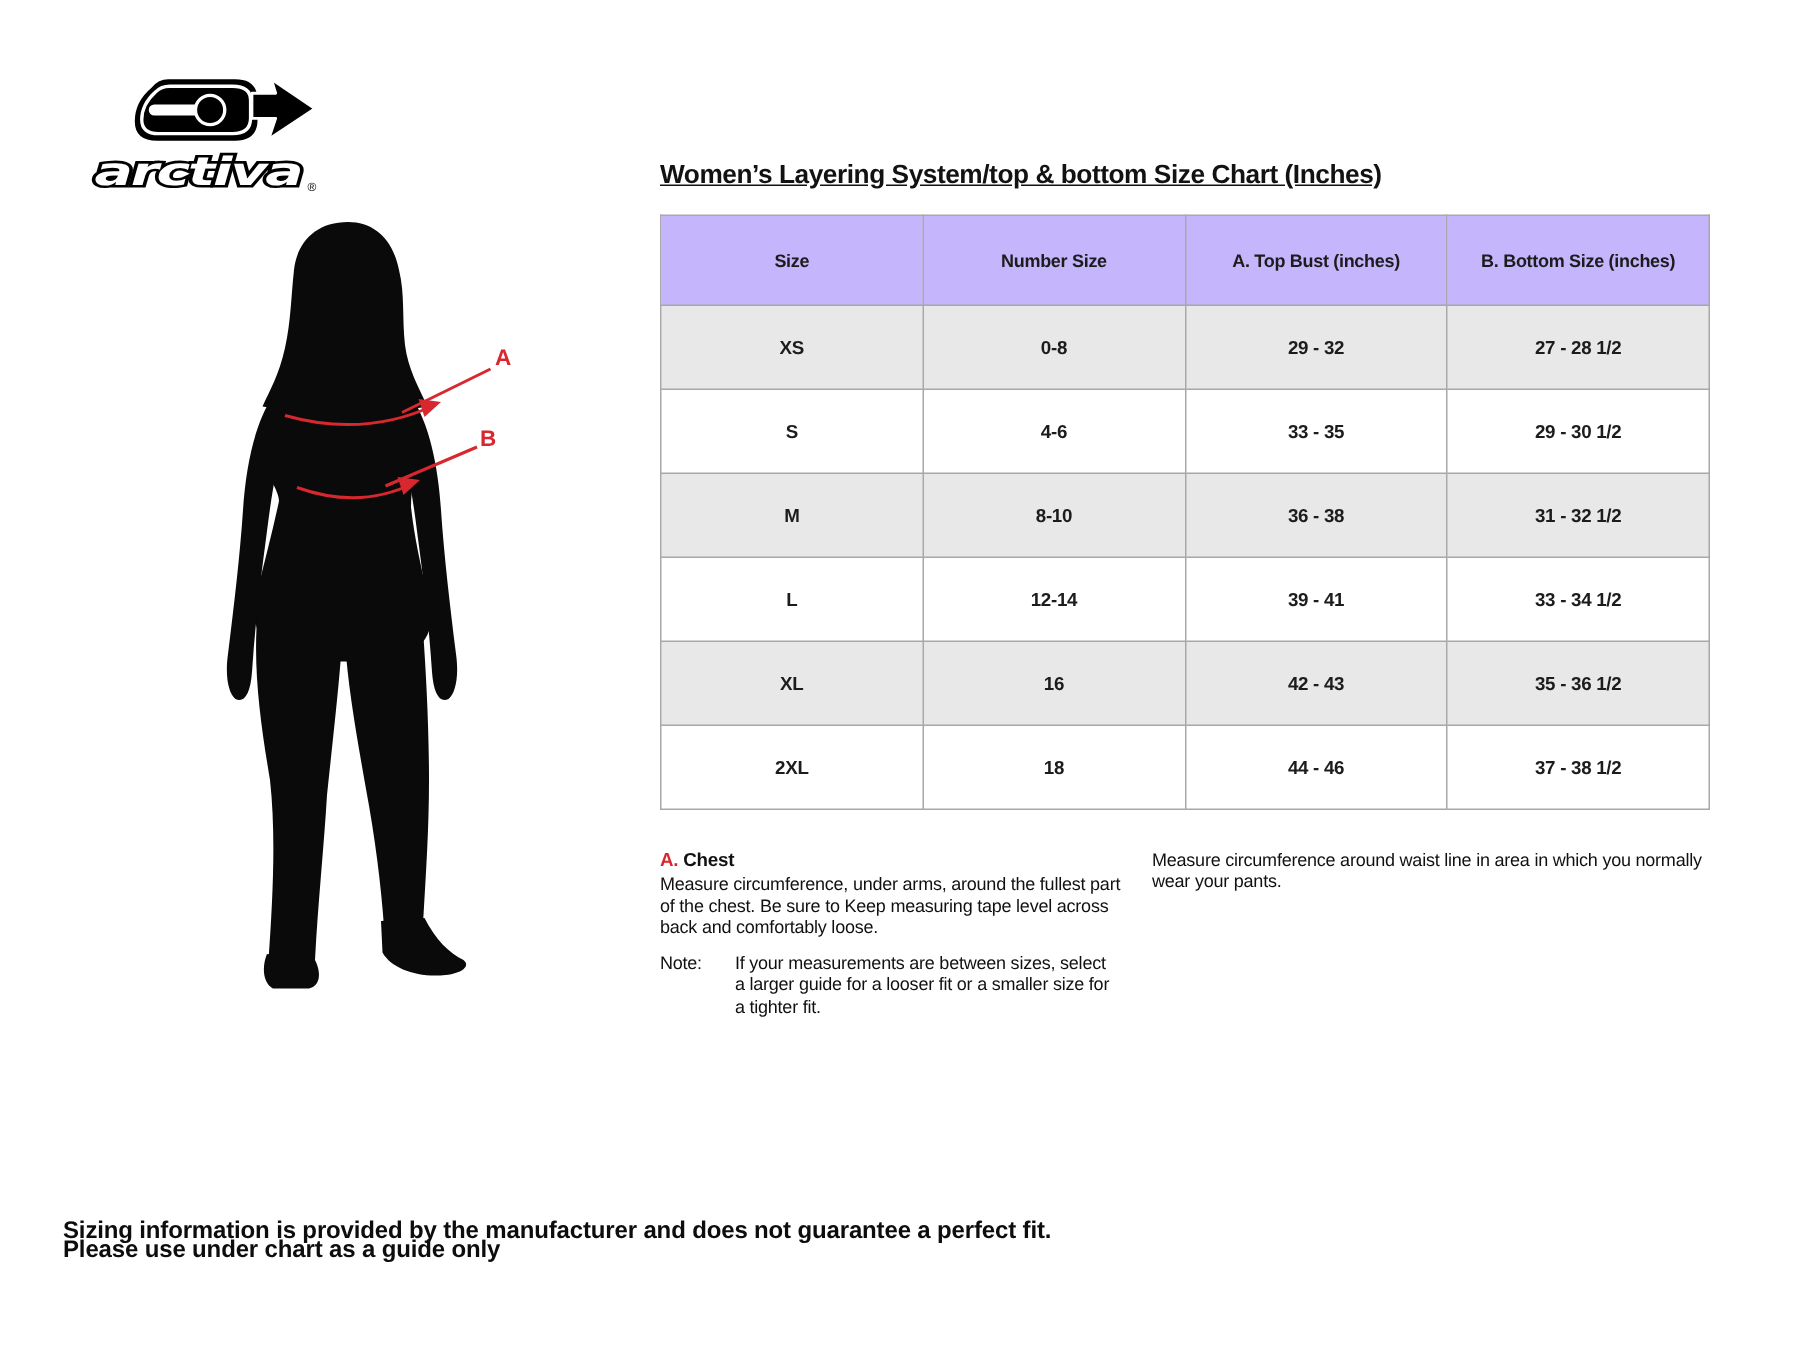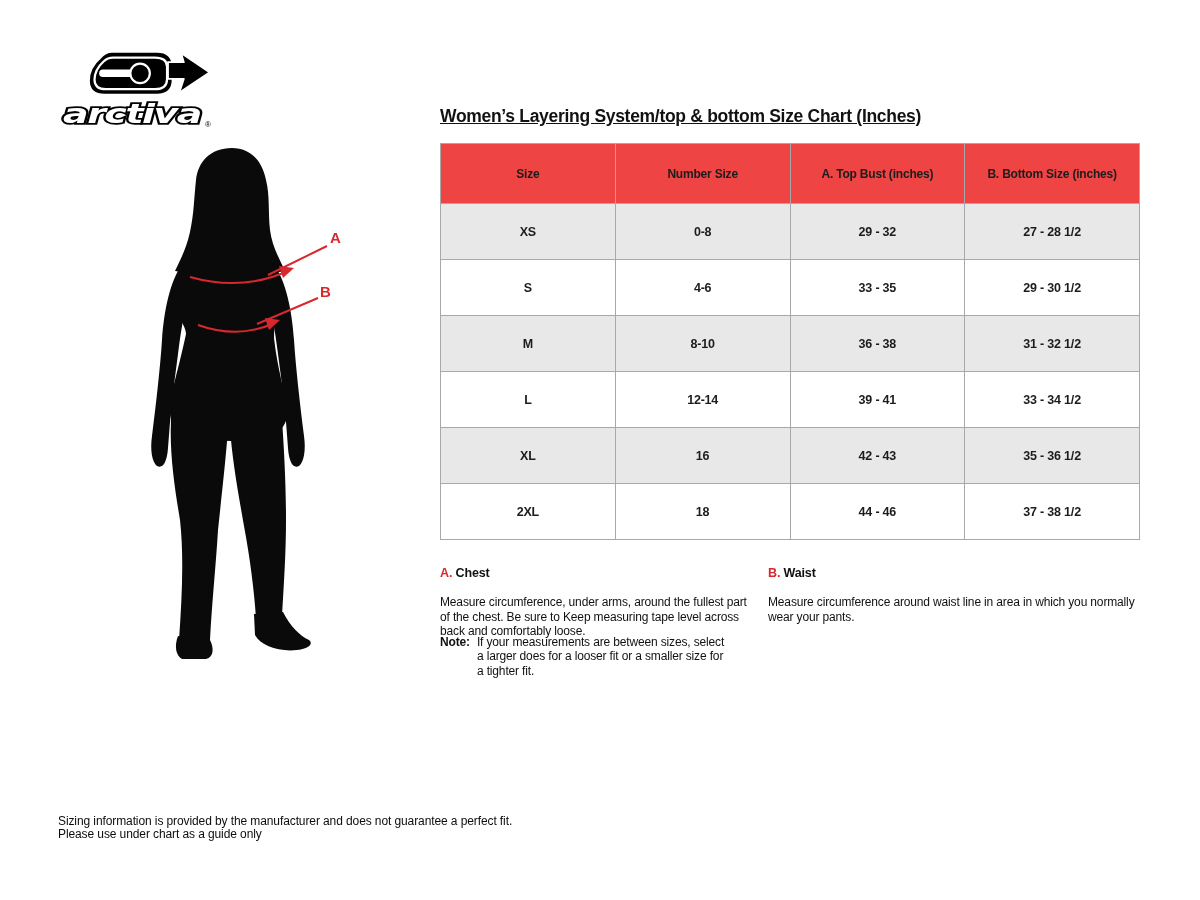--- a/index.html
+++ b/index.html
@@ -15,39 +15,39 @@
 
   
   .page-title { left:440px; top:106px; width:710px;
                 font-size:17.5px; font-weight:bold; letter-spacing:-0.3px; color:#121212;text-decoration:underline; }
 
   
   .size-table { left:440px; top:143px; width:700px; border-collapse:collapse; table-layout:fixed; }
   .size-table th, .size-table td {
       border:1px solid #a8a8a8; text-align:center; vertical-align:middle;
       font-weight:bold; letter-spacing:-0.2px; color:#1c1c1c; }
-  .size-table th { height:60px; font-size:12px; background:#ef4444; }
+  .size-table th { height:60px; font-size:12px; background:#c4b5fd; }
   .size-table td { height:56px; font-size:12.5px; background:#ffffff; }
   .size-table tbody tr:nth-child(odd) td { background:#e8e8e8; }
 
   
   .desc { top:566px; font-size:12px; line-height:14.3px; letter-spacing:-0.15px; color:#111; }
   .desc-chest { left:440px; width:312px; }
   .desc-waist { left:768px; width:382px; }
-  .desc-heading { font-weight:bold; font-size:12.5px; margin-bottom:15px; }
+  .desc-heading { font-weight:bold; font-size:12.5px; margin-bottom:2px; }
   .red { color:var(--accent-red, #d7282f); }
 
   
   .note { left:440px; top:635px; width:300px; display:flex;
           font-size:12px; line-height:14.3px; letter-spacing:-0.15px; color:#111; }
-  .note-label { font-weight:bold; margin-right:7px; white-space:nowrap; }
+  .note-label { font-weight:normal; margin-right:22px; white-space:nowrap; }
   .note-body { width:252px; }
 
   
-  .footer { left:58px; top:815px; font-size:12px; font-weight:normal;
+  .footer { left:42px; top:815px; font-size:16px; font-weight:bold;
             line-height:12.5px; letter-spacing:-0.1px; color:#0d0d0d; }
 </style>
 </head>
 <body>
 
 <div class="abs logo">
   <svg width="152" height="88" viewBox="0 0 152 88">
     <g transform="translate(28,6) scale(0.93)">
       <path d="M26,2 L74,2 Q90,2 90,17 L90,31 Q90,46 74,46 L18,46 Q2,46 2,32 Q2,18 14,8 Q19,2 26,2 Z" fill="#000"></path>
       <path d="M27,7 L72,7 Q85,7 85,17 L85,30 Q85,41 72,41 L19,41 Q7,41 7,31 Q7,20 17,11 Q21,7 27,7 Z" fill="none" stroke="#fff" stroke-width="2.4"></path>
@@ -167,28 +167,24 @@
 
 <div class="abs desc desc-chest">
   <div class="desc-heading">
     <span class="red">A.</span>
     <span>Chest</span>
   </div>
   <div>Measure circumference, under arms, around the fullest part of the chest. Be sure to Keep measuring tape level across back and comfortably loose.</div>
 </div>
 
 <div class="abs desc desc-waist">
-  <div class="desc-heading">
-    <span class="red">B.</span>
-    <span>Waist</span>
-  </div>
   <div>Measure circumference around waist line in area in which you normally wear your pants.</div>
 </div>
 
 <div class="abs note">
   <div class="note-label">Note:</div>
-  <div class="note-body">If your measurements are between sizes, select a larger does for a looser fit or a smaller size for a tighter fit.</div>
+  <div class="note-body">If your measurements are between sizes, select a larger guide for a looser fit or a smaller size for a tighter fit.</div>
 </div>
 
 <div class="abs footer">
   <div>Sizing information is provided by the manufacturer and does not guarantee a perfect fit.</div>
   <div>Please use under chart as a guide only</div>
 </div>
 
 </body></html>

